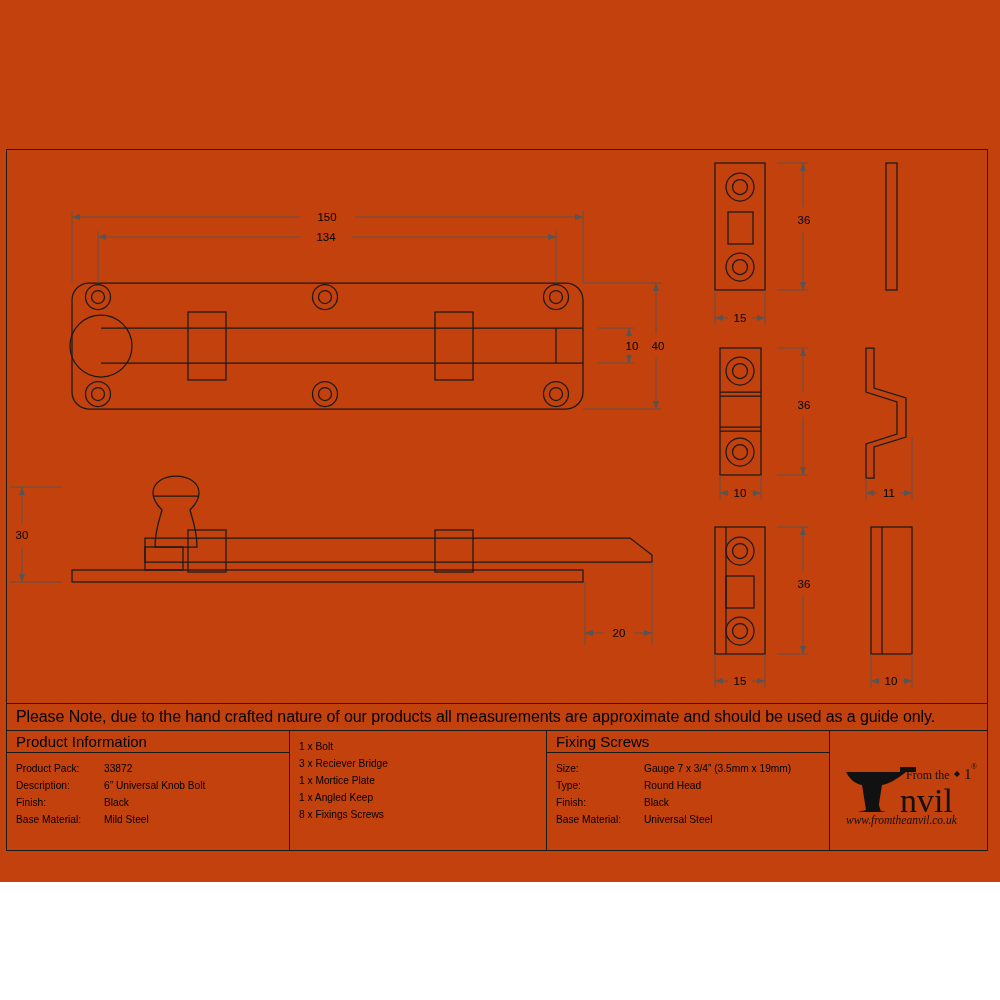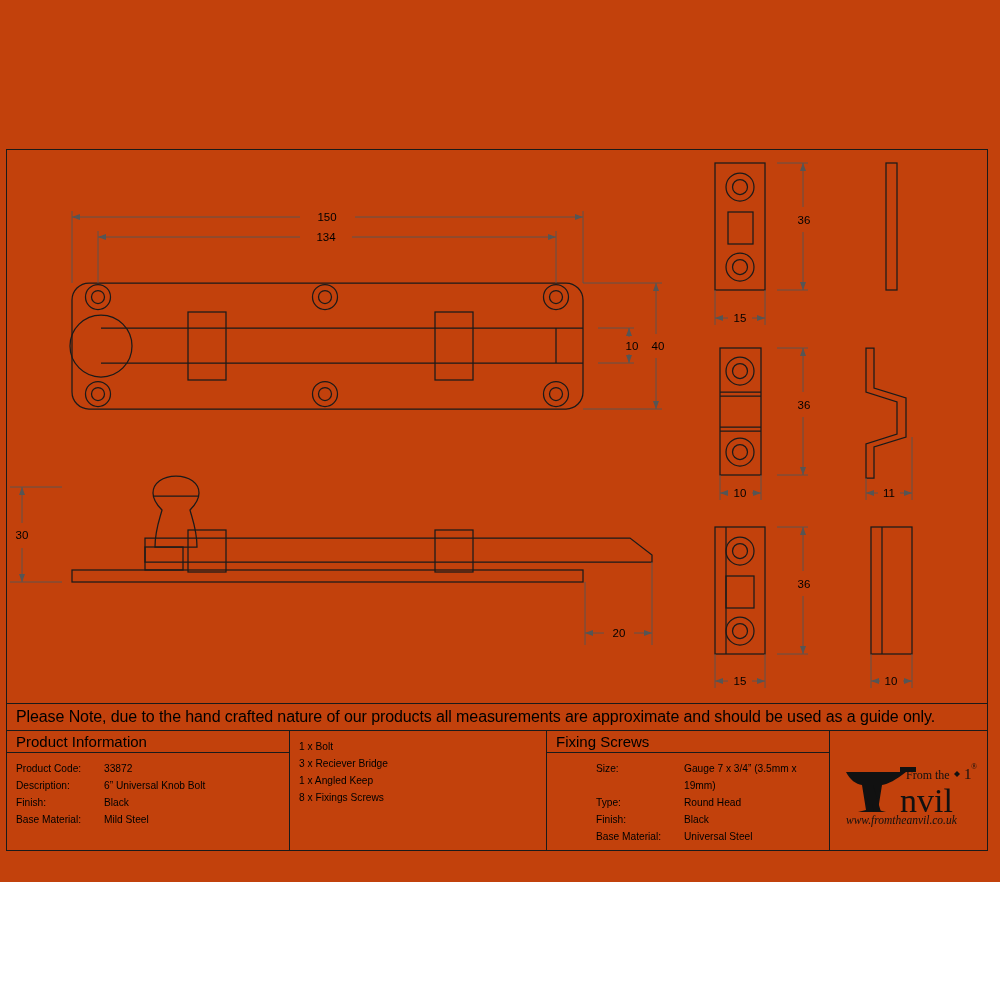--- a/index.html
+++ b/index.html
@@ -89,21 +89,21 @@
   .col-body {
     padding: 7px 0 0 9px;
     font-size: 10.2px;
     line-height: 17px;
   }
   .kv { display: flex; }
   .kv .k { width: 88px; flex: none; }
   .kv .v { flex: 1; }
   .li { line-height: 17px; }
 
-  .col-fs .col-body .kv .k { width: 88px; margin-left: 40px; }
+  .col-fs .col-body .kv .k { width: 88px; }
 
   
   #logo-cell {
     position: relative;
     width: 100%;
     height: 100%;
     display: flex;
     align-items: center;
     justify-content: center;
   }
@@ -350,21 +350,21 @@
   <div id="note-row">
     <span>Please Note, due to the hand crafted nature of our products all measurements are approximate and should be used as a guide only.</span>
   </div>
 
   <div id="table">
 
     <div class="col col-pi">
       <div class="col-head">Product Information</div>
       <div class="col-body">
         <div class="kv">
-          <span class="k">Product Code:</span>
+          <span class="k">Product Pack:</span>
           <span class="v">33872</span>
         </div>
         <div class="kv">
           <span class="k">Description:</span>
           <span class="v">6” Universal Knob Bolt</span>
         </div>
         <div class="kv">
           <span class="k">Finish:</span>
           <span class="v">Black</span>
         </div>
@@ -372,20 +372,21 @@
           <span class="k">Base Material:</span>
           <span class="v">Mild Steel</span>
         </div>
       </div>
     </div>
 
     <div class="col col-pc">
       <div class="col-body">
         <div class="li">1 x Bolt</div>
         <div class="li">3 x Reciever Bridge</div>
+        <div class="li">1 x Mortice Plate</div>
         <div class="li">1 x Angled Keep</div>
         <div class="li">8 x Fixings Screws</div>
       </div>
     </div>
 
     <div class="col col-fs">
       <div class="col-head">Fixing Screws</div>
       <div class="col-body">
         <div class="kv">
           <span class="k">Size:</span>

